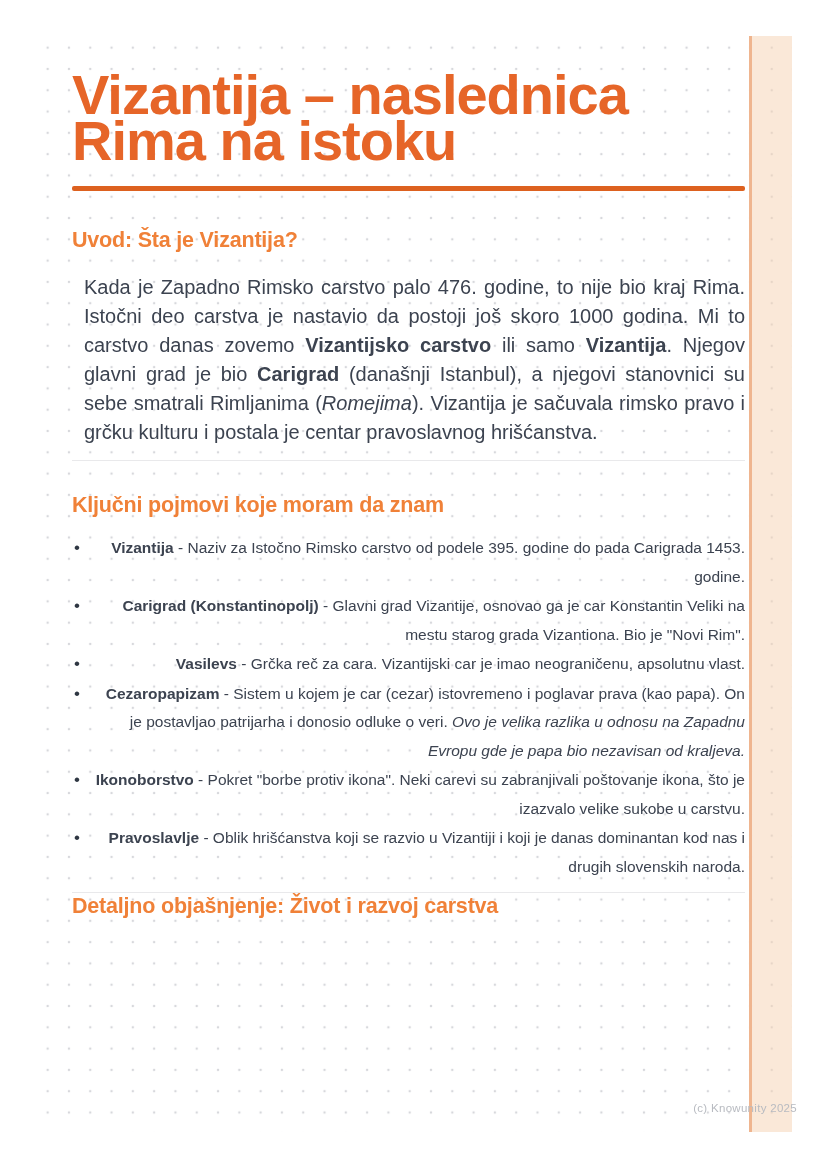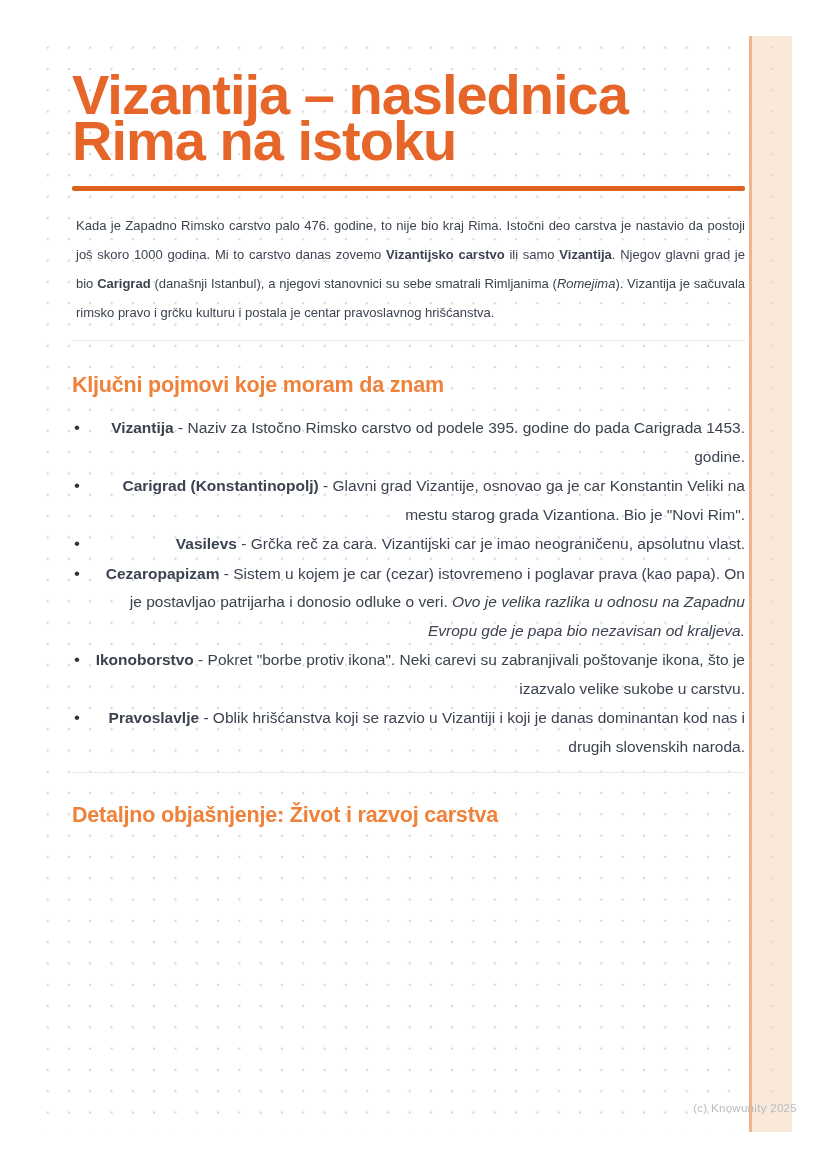--- a/index.html
+++ b/index.html
@@ -49,24 +49,24 @@
   h2 {
     margin: 0;
     font-size: 21.5px;
     line-height: 26px;
     font-weight: bold;
     letter-spacing: -0.2px;
     color: #f08138;
   }
   h2.h-intro  { margin-top: 36px; }
   h2.h-terms  { margin-top: 31px; }
-  h2.h-detail { margin-top: 29px; }
+  h2.h-detail { }
   p.intro {
-    margin: 20px 0 0 4px;
-    font-size: 13px;
+    margin: 20px 0 0 12px;
+    font-size: 20px;
     line-height: 29px;
     color: #3c4350;
     text-align: justify;
   }
   hr.divider {
     border: 0;
     border-top: 1px solid #e9e9eb;
     margin: 0;
   }
   hr.divider-1 { margin-top: 13px; }
@@ -107,20 +107,21 @@
 <body>
 
 <div class="page">
   <div class="stripe"></div>
 </div>
 
 <main class="content">
   <h1>Vizantija – naslednica Rima na istoku</h1>
   <div class="title-rule"></div>
 
+  <h2 class="h-intro">Uvod: Šta je Vizantija?</h2>
   <p class="intro"><span>Kada je Zapadno Rimsko carstvo palo 476. godine, to nije bio kraj Rima. Istočni deo carstva je nastavio da postoji još skoro 1000 godina. Mi to carstvo danas zovemo </span><span class="b">Vizantijsko carstvo</span><span> ili samo </span><span class="b">Vizantija</span><span>. Njegov glavni grad je bio </span><span class="b">Carigrad</span><span> (današnji Istanbul), a njegovi stanovnici su sebe smatrali Rimljanima (</span><span class="i">Romejima</span><span>). Vizantija je sačuvala rimsko pravo i grčku kulturu i postala je centar pravoslavnog hrišćanstva.</span></p>
 
   <hr class="divider divider-1">
 
   <h2 class="h-terms">Ključni pojmovi koje moram da znam</h2>
   <ul class="terms">
       <li><span class="b">Vizantija</span><span> - Naziv za Istočno Rimsko carstvo od podele 395. godine do pada Carigrada 1453. godine.</span></li>
       <li><span class="b">Carigrad (Konstantinopolj)</span><span> - Glavni grad Vizantije, osnovao ga je car Konstantin Veliki na mestu starog grada Vizantiona. Bio je "Novi Rim".</span></li>
       <li><span class="b">Vasilevs</span><span> - Grčka reč za cara. Vizantijski car je imao neograničenu, apsolutnu vlast.</span></li>
       <li><span class="b">Cezaropapizam</span><span> - Sistem u kojem je car (cezar) istovremeno i poglavar prava (kao papa). On je postavljao patrijarha i donosio odluke o veri. </span><span class="i">Ovo je velika razlika u odnosu na Zapadnu Evropu gde je papa bio nezavisan od kraljeva.</span></li>

